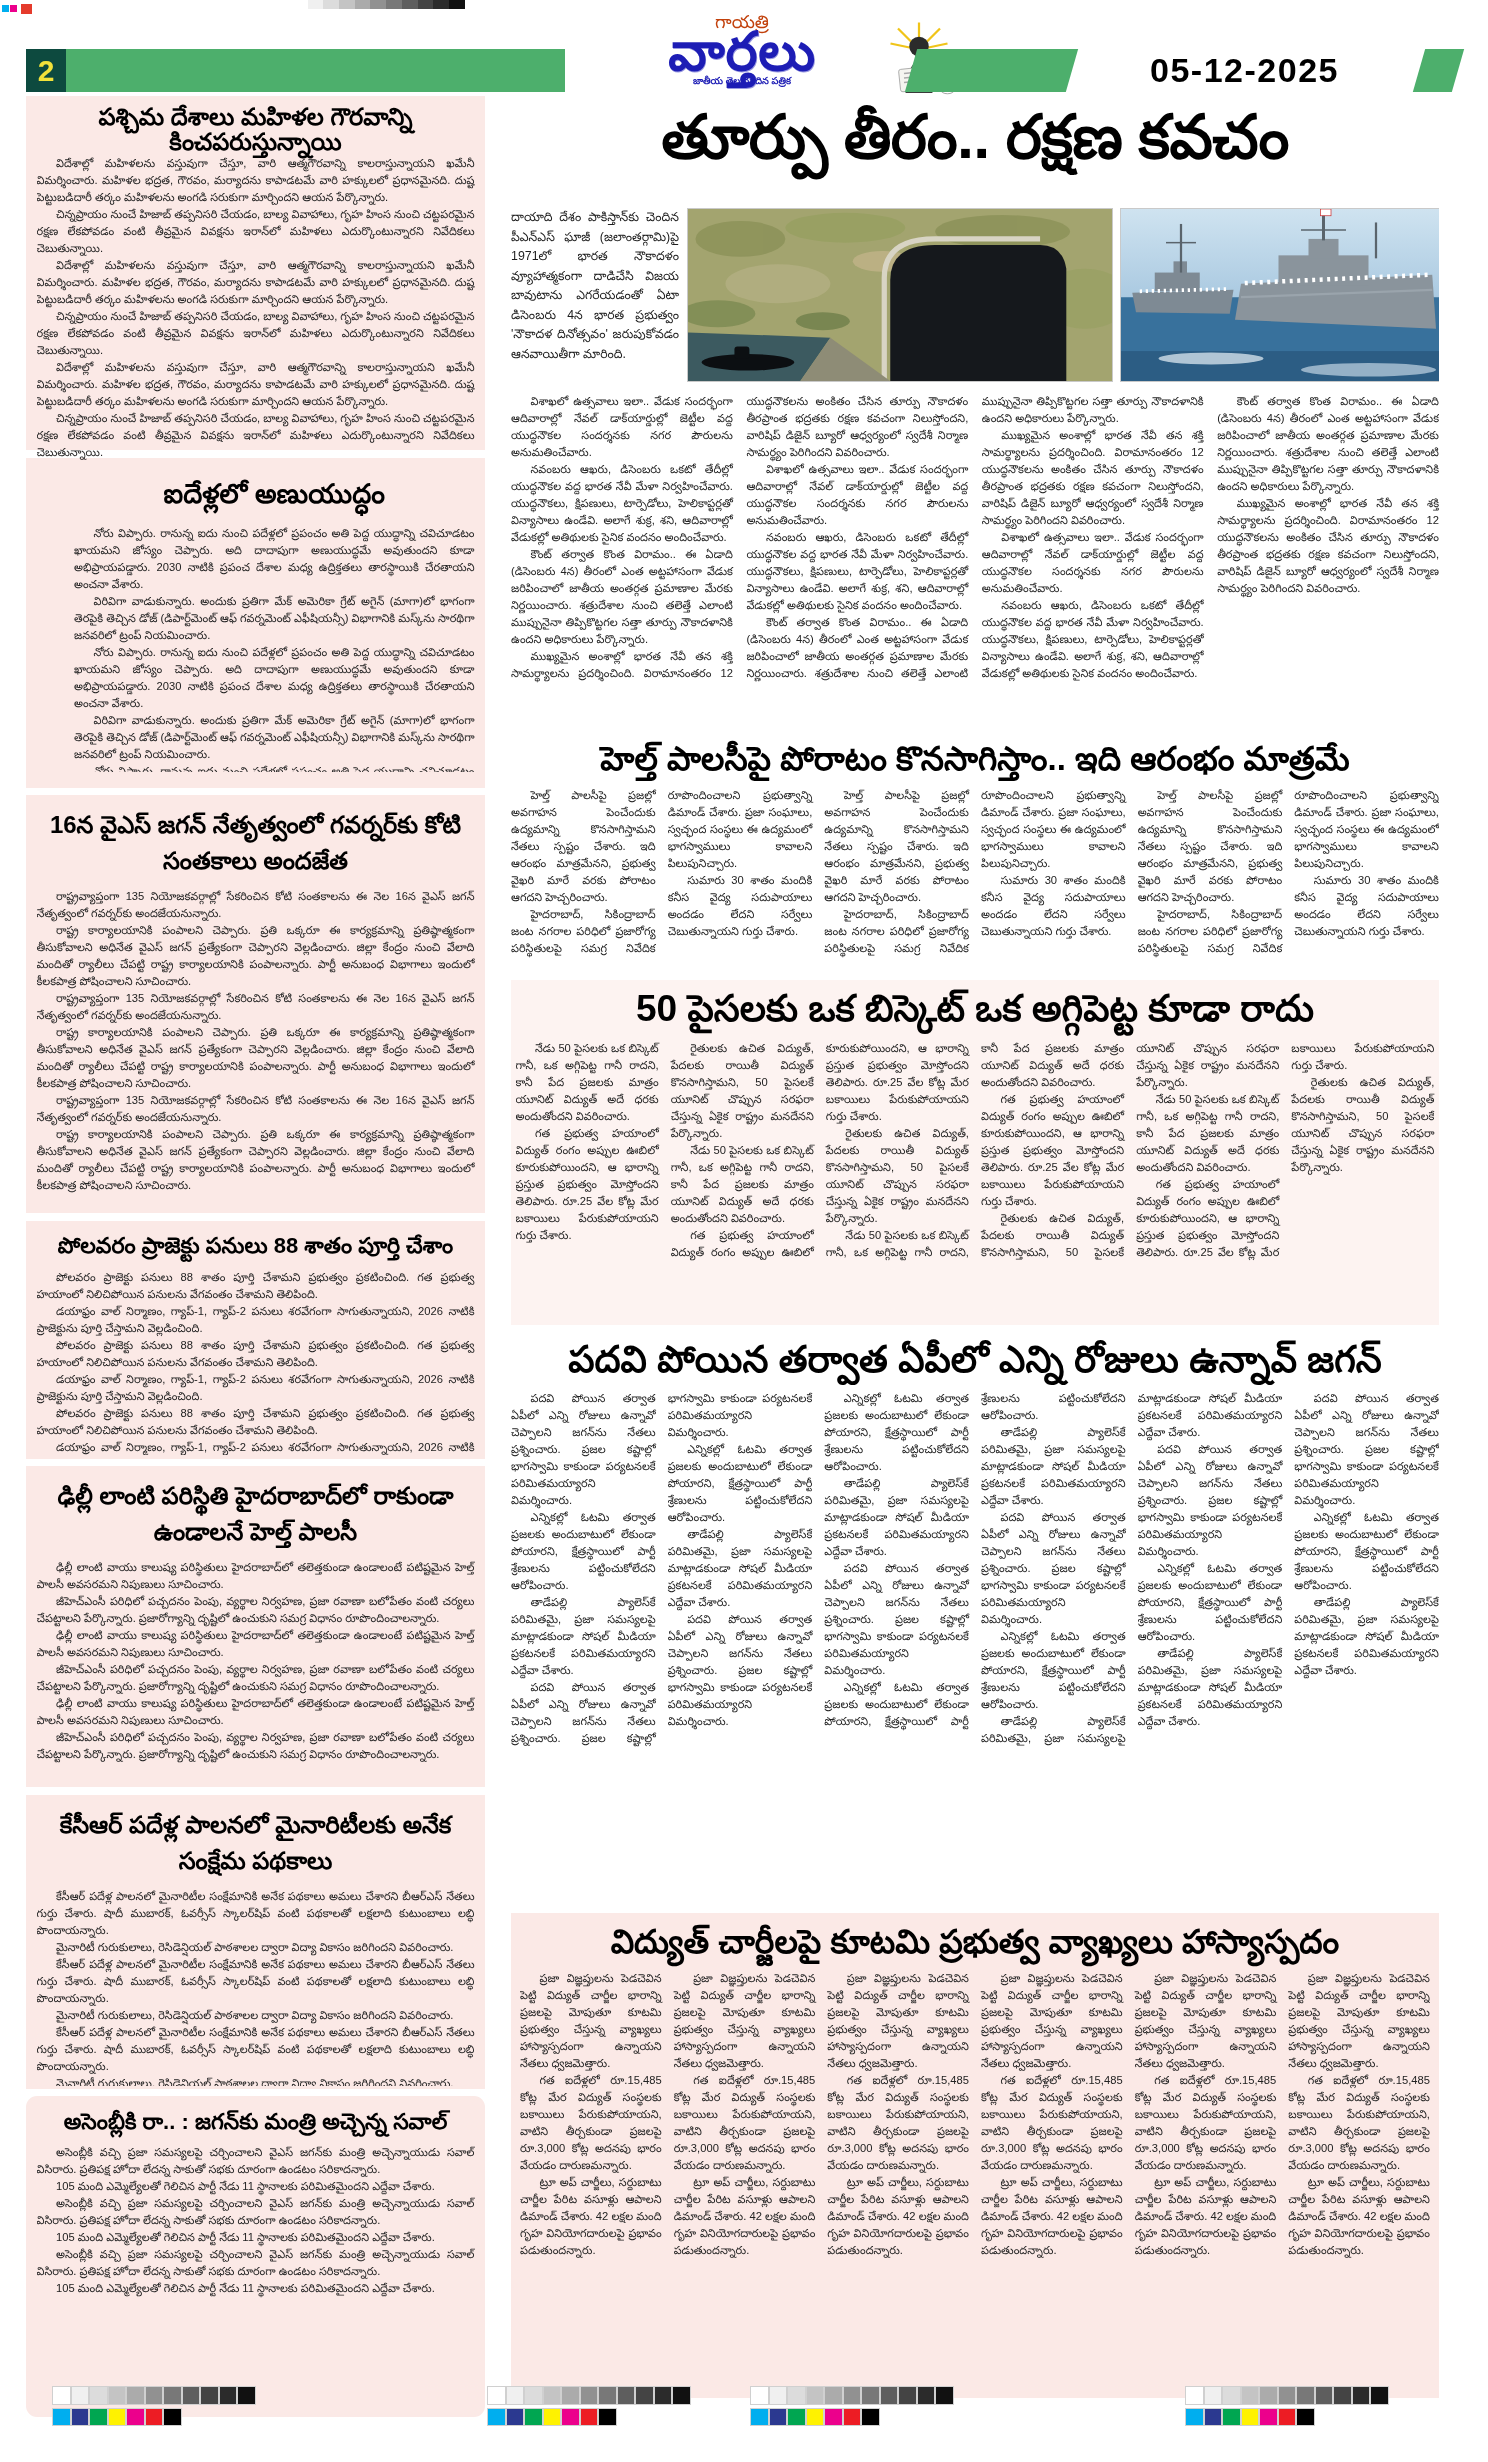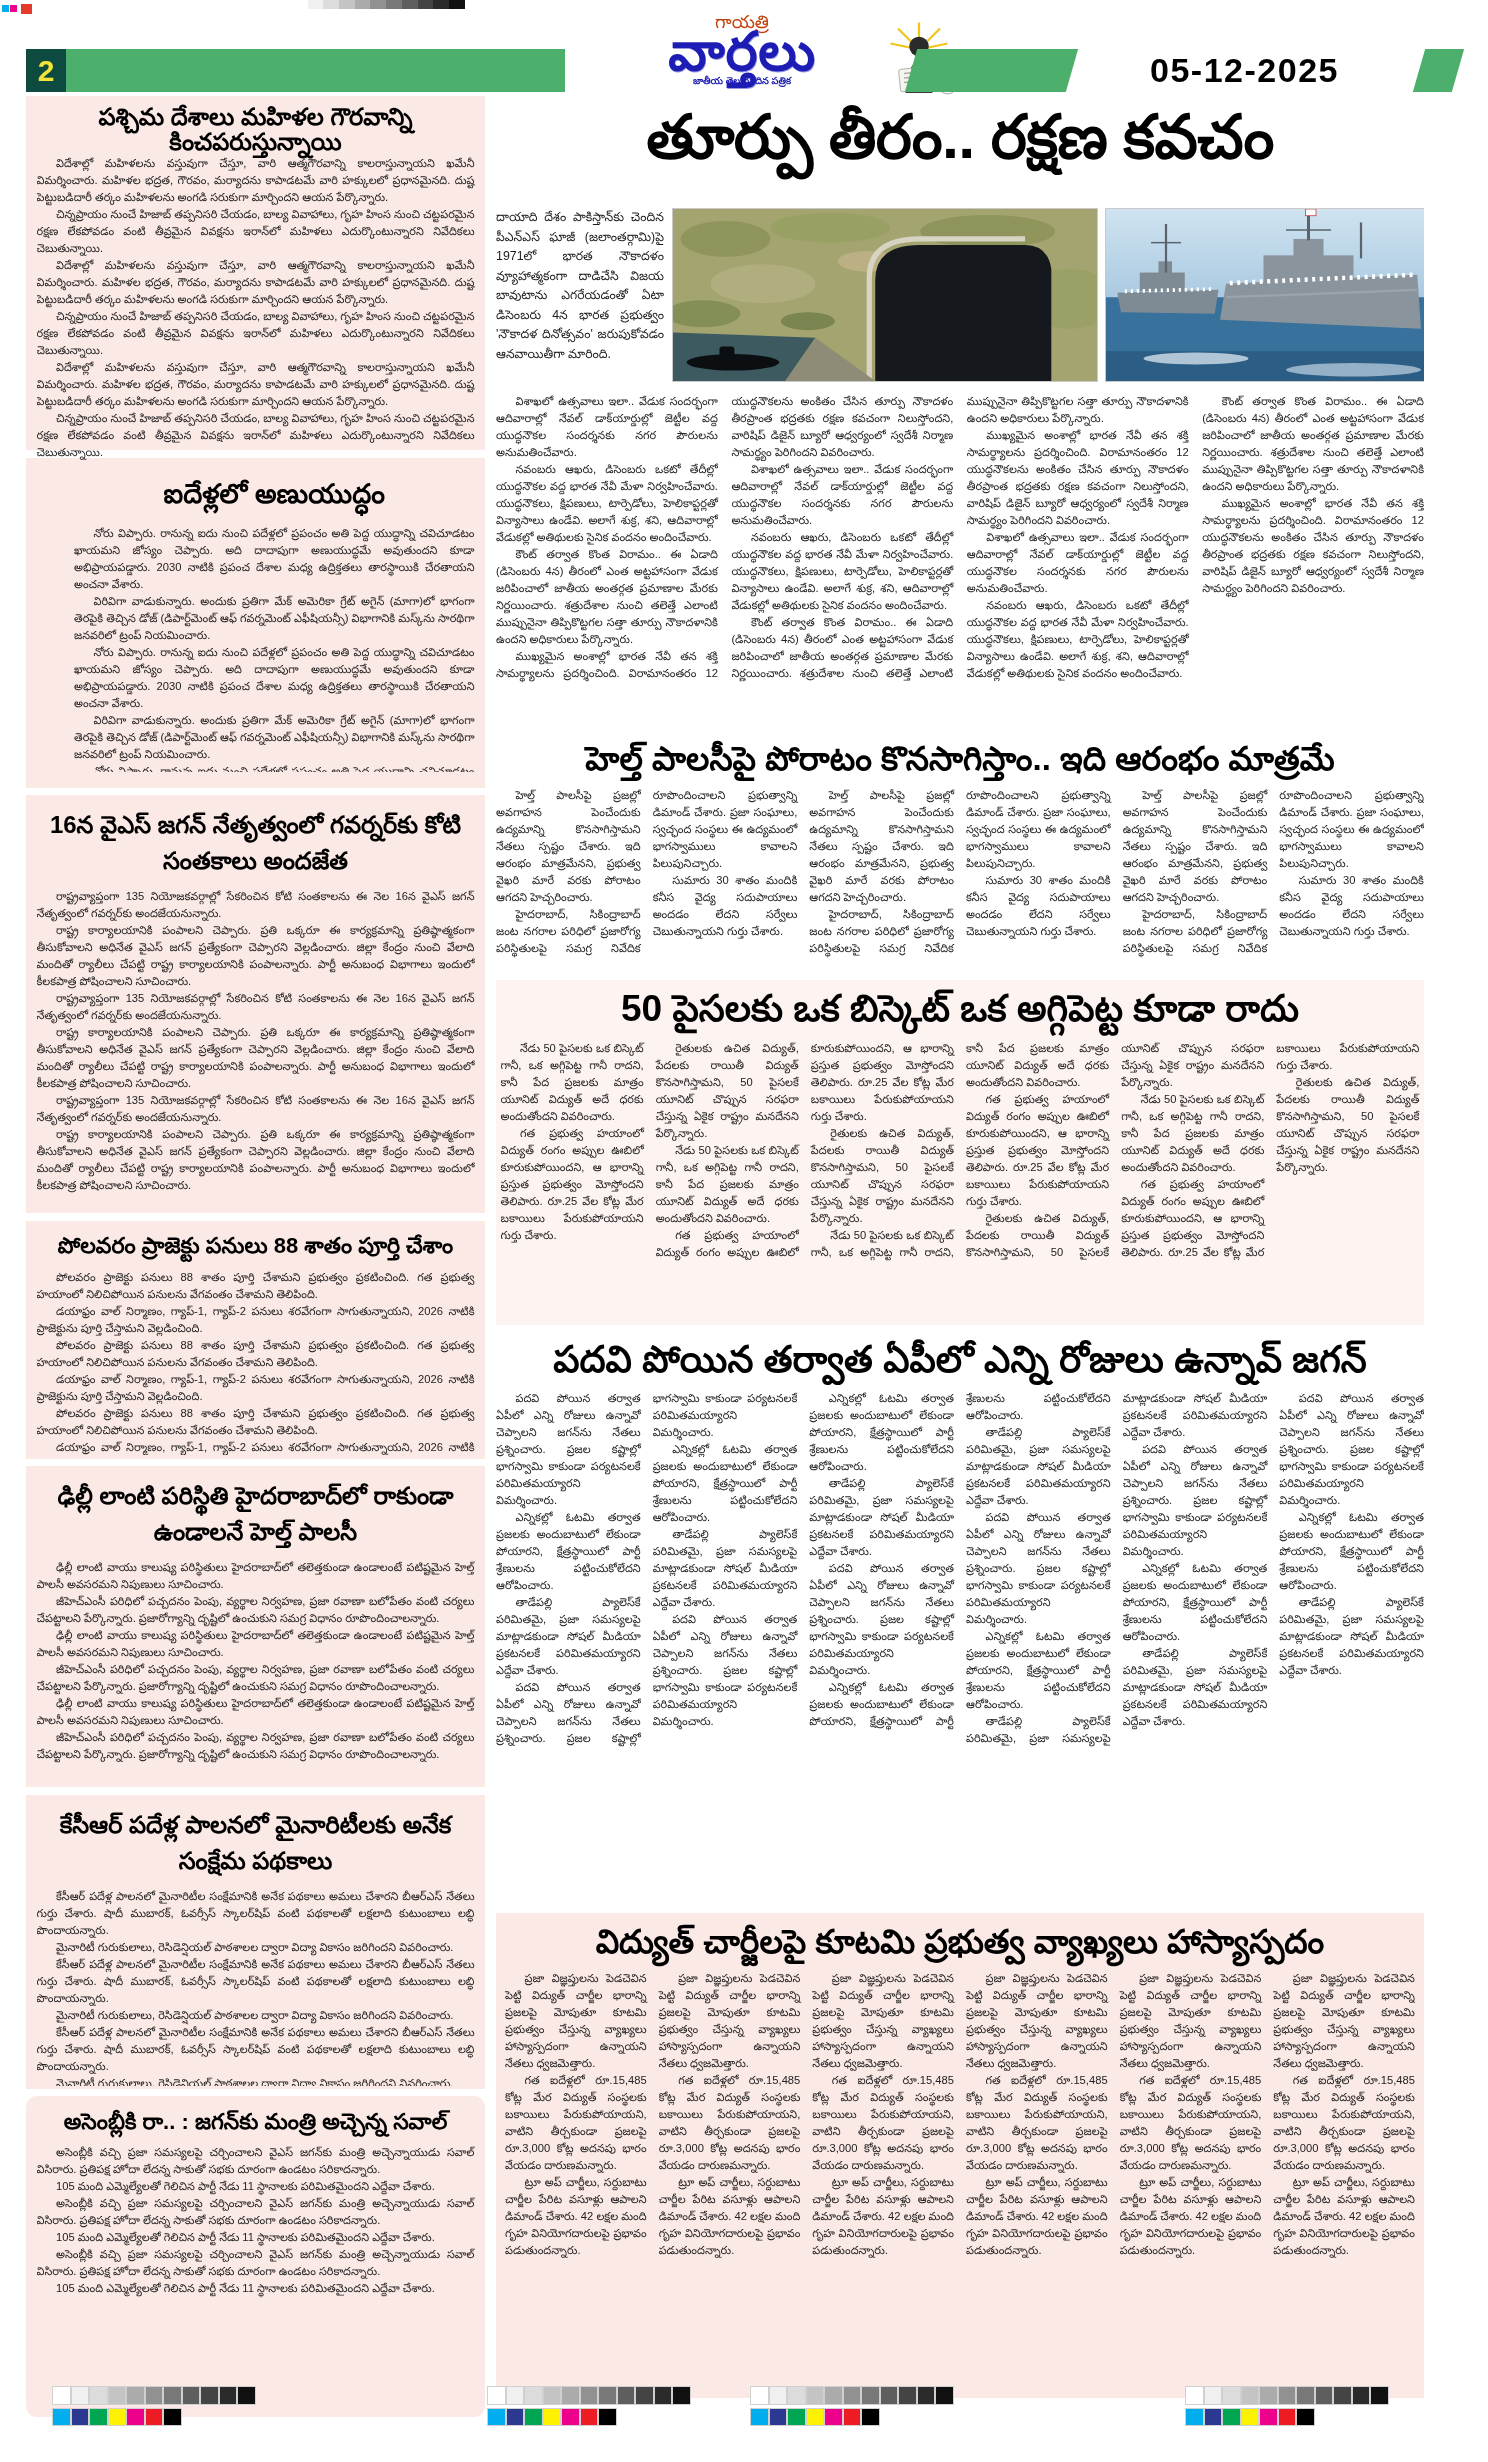--- a/index.html
+++ b/index.html
@@ -30,21 +30,21 @@
   .para{margin:0;text-indent:19.5px;text-align:justify;}
   .bodytext{font-size:11.2px;line-height:17px;color:#222;overflow:hidden;}
   
   .leftcol{position:absolute;left:26px;top:96px;width:459px;}
   .l-art{padding:7.5px 10.5px;margin-bottom:7.5px;box-sizing:border-box;}
   .l-art .hl1{font-size:24px;line-height:25.5px;margin-bottom:0;}
   .l-art .hl-big{font-size:27px;line-height:48px;margin:4.5px 0 7.5px;}
   .l-art .hl-2l{font-size:24px;line-height:36px;margin:4.5px 0 9px;}
   .l-art .hl-1l{font-size:22px;line-height:30px;margin:3px 0 7.5px;}
   
-  .rightcol{position:absolute;left:496px;top:96px;width:928px;}
+  .rightcol{position:absolute;left:511px;top:96px;width:928px;}
   .main-headline{font-size:61px;line-height:82px;font-weight:900;text-align:center;letter-spacing:-0.7px;
                  height:112px;color:#000;}
   .navy-row{display:flex;gap:7.5px;height:174px;margin-bottom:10.5px;}
   .navy-lead{width:171px;font-size:12.4px;line-height:19.5px;overflow:hidden;text-align:justify;}
   .photo{border:0.7px solid #c9c9c9;box-sizing:border-box;}
   .navy-cols{columns:4;column-gap:13.5px;height:330px;margin-bottom:15px;}
   .sec{margin-bottom:12px;}
   .sec .hl-xl{font-size:37px;line-height:46px;margin:0 0 7.5px;}
   .sec .hl-lg{font-size:33px;line-height:42px;margin:0 0 7.5px;}
   .cols6-a{columns:6;column-gap:12px;height:181px;}

